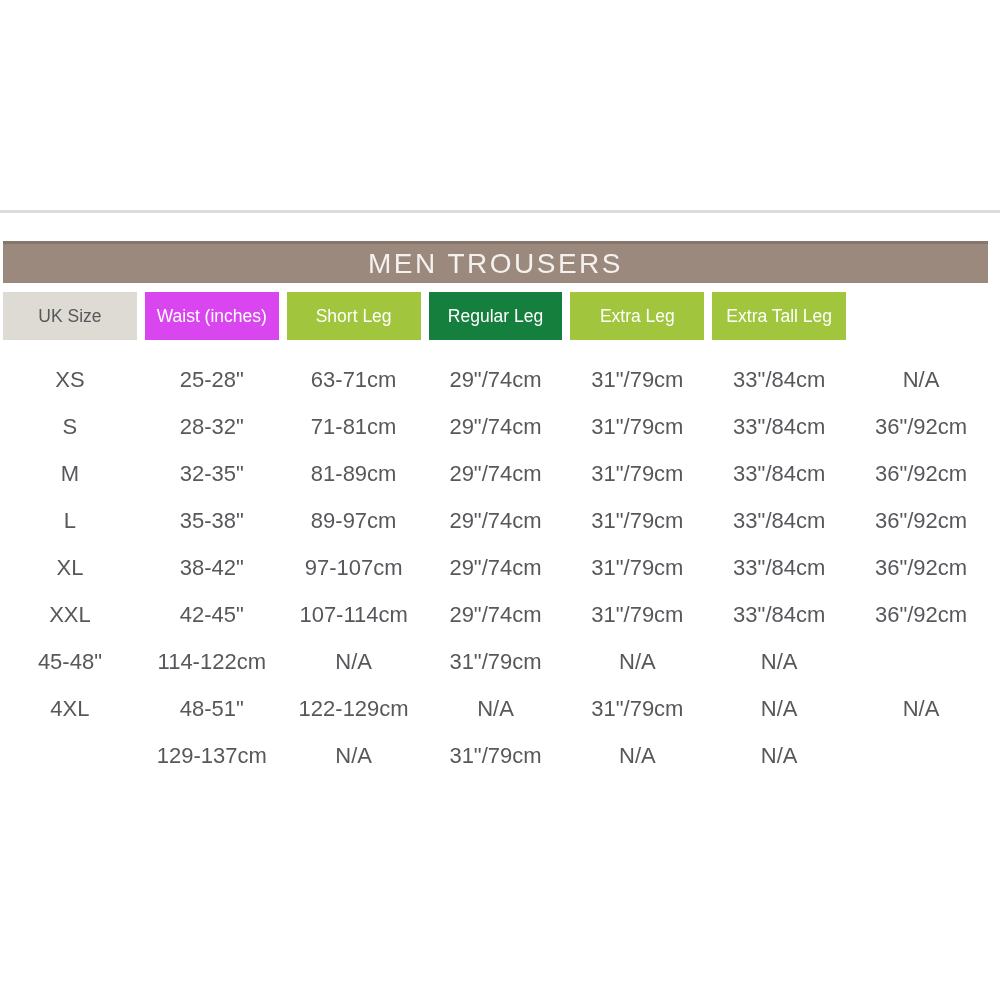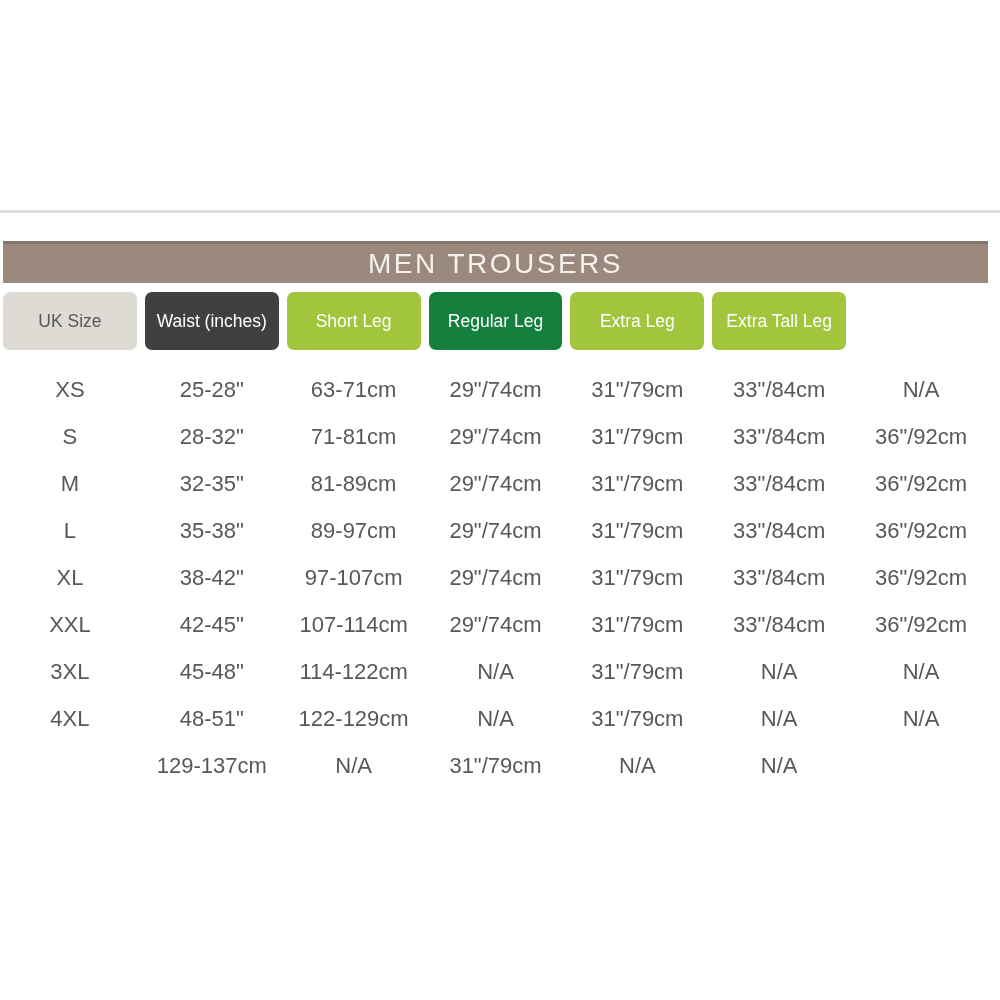--- a/index.html
+++ b/index.html
@@ -37,29 +37,28 @@
     font-size: 28px;
     letter-spacing: 2.5px;
     margin-bottom: 9px;
   }
   .header-row {
     display: grid;
     grid-template-columns: repeat(7, 1fr);
     column-gap: 8px;
   }
   .hcell {
-    height: 58px;
+    height: 48px;
     display: flex;
     align-items: center;
     justify-content: center;
     font-size: 17.5px;
     text-align: center;
     line-height: 1.05;
     padding: 0 4px;
-    border-radius: 7px;
   }
   .data-rows {
     padding-top: 16px;
     text-align: center;
   }
   .drow {
     display: grid;
     grid-template-columns: repeat(7, 1fr);
     column-gap: 8px;
     height: 47px;
@@ -77,21 +76,21 @@
 <body>
 
 <div class="page">
   <div class="top-divider"></div>
   <div class="chart">
     <div class="title-bar">
       <span>MEN TROUSERS</span>
     </div>
     <div class="header-row" id="header-row">
         <div class="hcell" style="background: rgb(222, 218, 212); color: rgb(87, 88, 91);">UK Size</div>
-        <div class="hcell" style="background: #404040; color: rgb(255, 255, 255);">Waist (inches)</div>
+        <div class="hcell" style="background: #d946ef; color: rgb(255, 255, 255);">Waist (inches)</div>
         <div class="hcell" style="background: rgb(161, 198, 62); color: rgb(255, 255, 255); text-align: right;">Short Leg</div>
         <div class="hcell" style="background: #15803d; color: rgb(255, 255, 255);">Regular Leg</div>
         <div class="hcell" style="background: rgb(161, 198, 62); color: rgb(255, 255, 255);">Extra Leg</div>
         <div class="hcell" style="background: rgb(161, 198, 62); color: rgb(255, 255, 255);">Extra Tall Leg</div>
       </div>
     <div class="data-rows" id="data-rows">
         <div class="drow">
           <div class="dcell">XS</div>
           <div class="dcell">25-28"</div>
           <div class="dcell">63-71cm</div>
@@ -139,21 +138,20 @@
         <div class="drow">
           <div class="dcell">XXL</div>
           <div class="dcell">42-45"</div>
           <div class="dcell">107-114cm</div>
           <div class="dcell">29"/74cm</div>
           <div class="dcell">31"/79cm</div>
           <div class="dcell">33"/84cm</div>
           <div class="dcell">36"/92cm</div>
         </div>
         <div class="drow">
-          <div class="dcell">3XL</div>
           <div class="dcell">45-48"</div>
           <div class="dcell">114-122cm</div>
           <div class="dcell">N/A</div>
           <div class="dcell">31"/79cm</div>
           <div class="dcell">N/A</div>
           <div class="dcell">N/A</div>
         </div>
         <div class="drow">
           <div class="dcell">4XL</div>
           <div class="dcell">48-51"</div>

